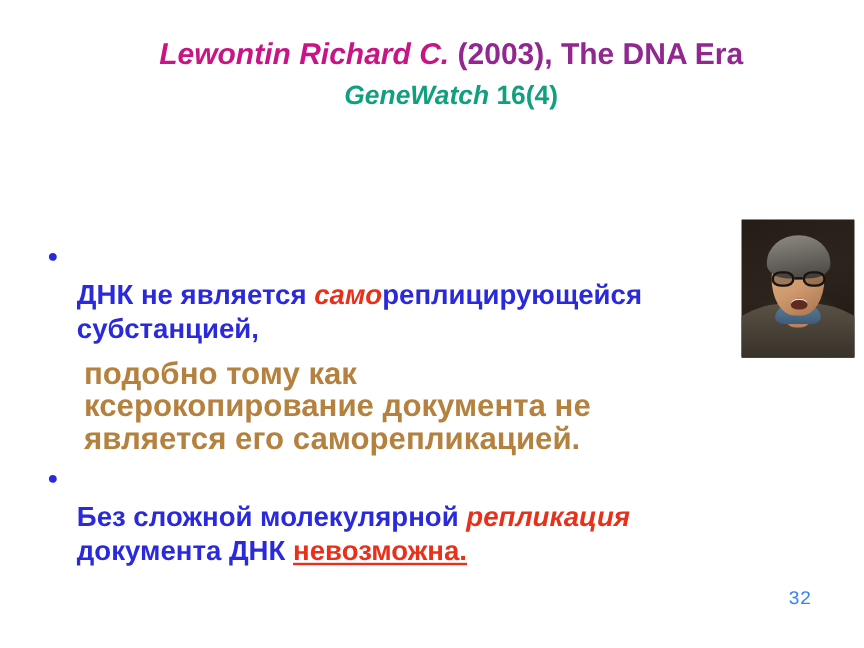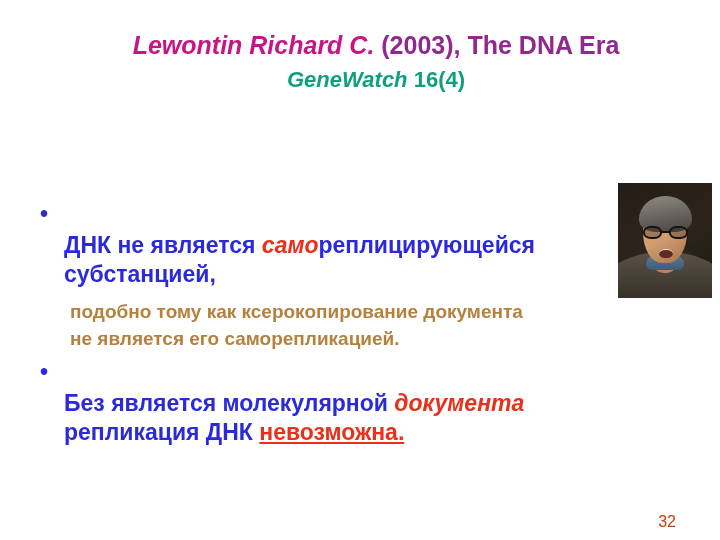--- a/index.html
+++ b/index.html
@@ -104,21 +104,21 @@
   }
   .em-red {
     color: #E8301A;
     font-style: normal;
     text-decoration: underline;
   }
   .sub-para {
     margin-left: 34px;
     margin-top: 9px;
     margin-bottom: 6px;
-    font-size: 19px;
+    font-size: 26px;
     font-weight: bold;
     line-height: 27px;
     color: #B5813F;
     max-width: 460px;
   }
 
   
   #portrait {
     position: absolute;
     left: 618px;
@@ -222,24 +222,24 @@
     height: 8%;
     border-radius: 45%;
     background: #5e2a22;
     box-shadow: inset 0 1px 0 #f0e4dc;
   }
 
   
   #page-number {
     position: absolute;
     right: 44px;
-    top: 513px;
+    top: 490px;
     font-size: 16px;
-    color: #c2410c;
-    font-family: Liberation Sans, sans-serif;
+    color: #3b82f6;
+    font-family: Liberation Mono, monospace;
   }
 </style>
 </head>
 <body>
 
 <div id="slide">
 
   <div id="title-block">
 
     <div class="title-line-1">
@@ -260,21 +260,21 @@
       <div class="bullet-text wrapped">
         <span>ДНК не является </span><span class="em-red-i">само</span><span>реплицирующейся</span><span> субстанцией,</span>
       </div>
     </div>
 
     <div class="sub-para">подобно тому как ксерокопирование документа не является его саморепликацией.</div>
 
     <div class="bullet-row">
       <div class="bullet-mark">•</div>
       <div class="bullet-text wrapped">
-        <span>Без является молекулярной </span><span class="em-red-i">документа</span><span> репликация ДНК </span><span class="em-red">невозможна.</span>
+        <span>Без сложной молекулярной </span><span class="em-red-i">репликация</span><span> документа ДНК </span><span class="em-red">невозможна.</span>
       </div>
     </div>
 
   </div>
 
   <div id="portrait">
     <div class="ph-bg"></div>
     <div class="ph-body"></div>
     <div class="ph-neck"></div>
     <div class="ph-collar"></div>

